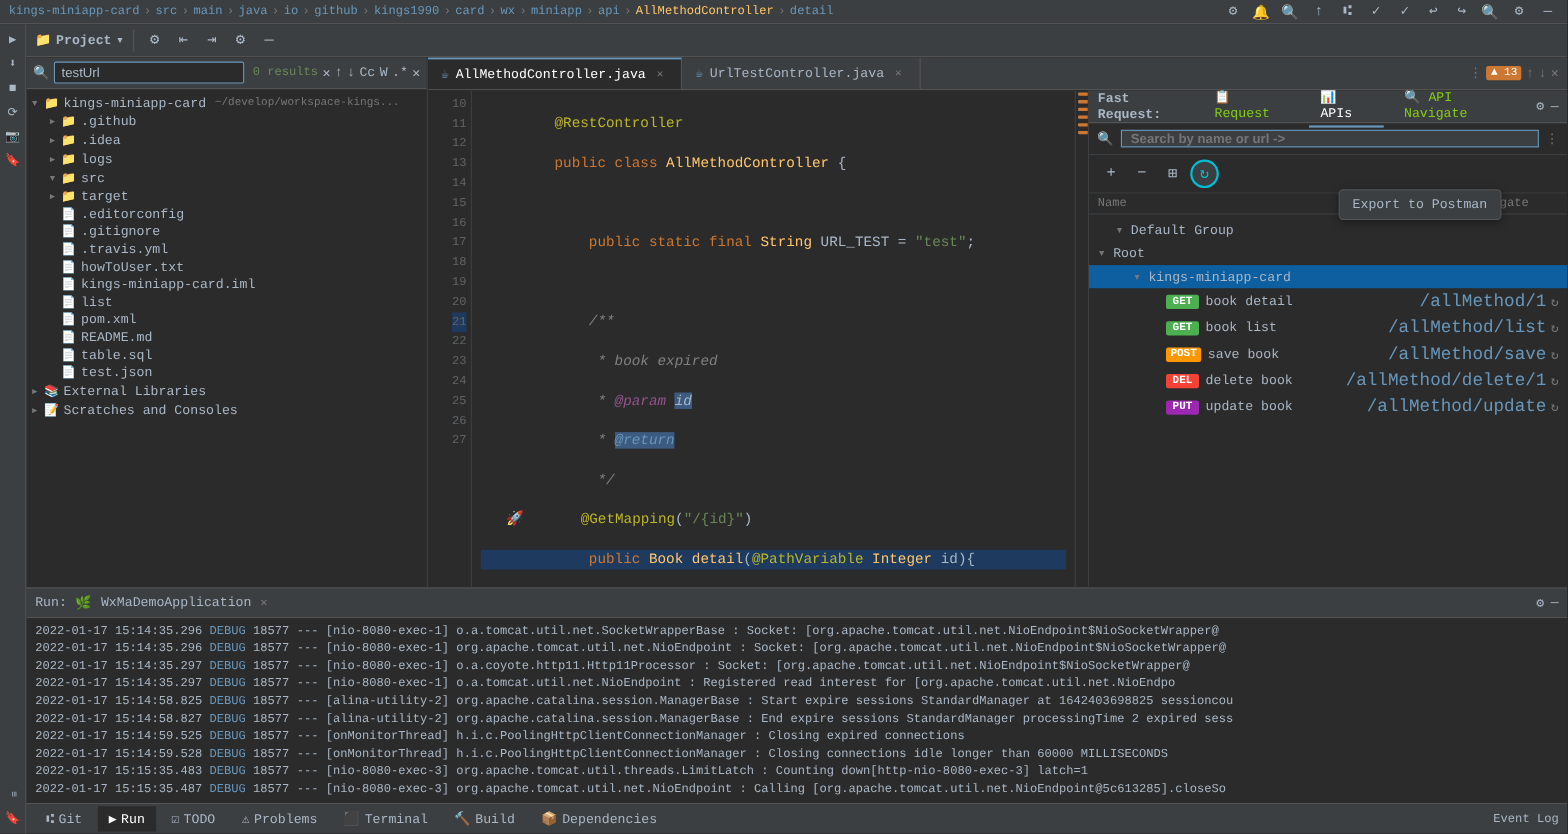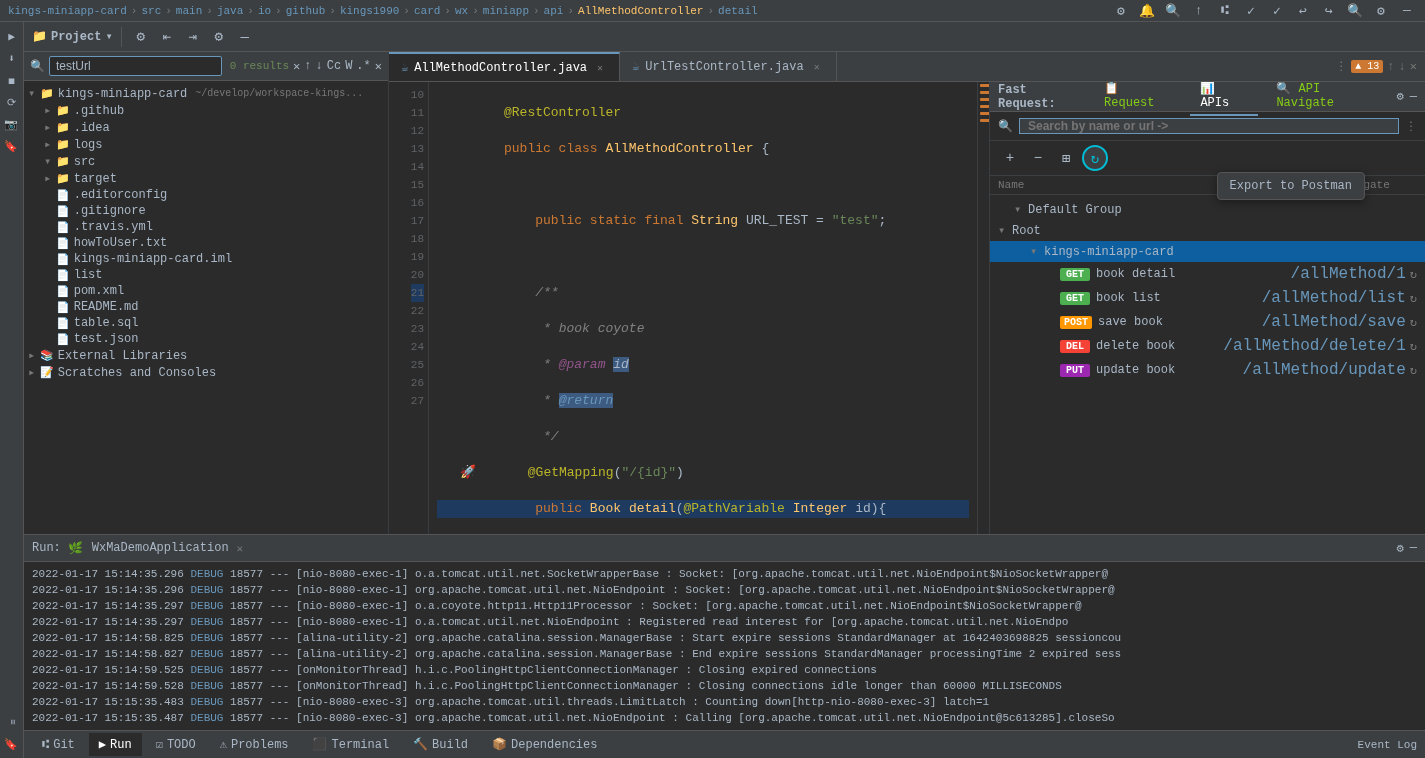--- a/index.html
+++ b/index.html
@@ -374,21 +374,21 @@
           <div class="line-num">26</div>
           <div class="line-num">27</div>
         </div>
         <div class="code-content">
 <div class="code-line"><span style="color:#888; margin-right:28px">     </span><span class="annot">@RestController</span></div>
 <div class="code-line"><span style="color:#888; margin-right:28px">     </span><span class="kw">public class </span><span class="cls">AllMethodController</span><span> {</span></div>
 <div class="code-line"></div>
 <div class="code-line"><span style="color:#888; margin-right:28px">     </span><span>    </span><span class="kw">public static final </span><span class="cls">String</span><span> URL_TEST = </span><span class="str">"test"</span><span>;</span></div>
 <div class="code-line"></div>
 <div class="code-line"><span style="color:#888; margin-right:28px">     </span><span>    </span><span class="comment">/**</span></div>
-<div class="code-line"><span style="color:#888; margin-right:28px">     </span><span>     </span><span class="comment">* book coyote</span></div>
+<div class="code-line"><span style="color:#888; margin-right:28px">     </span><span>     </span><span class="comment">* book expired</span></div>
 <div class="code-line"><span style="color:#888; margin-right:28px">     </span><span>     </span><span class="comment">* <span class="param-color">@param</span> <span style="background:#3d5a80; color:#a9b7c6">id</span></span></div>
 <div class="code-line"><span style="color:#888; margin-right:28px">     </span><span>     </span><span class="comment">* <span style="background:#3d5a80; color:#6897bb">@return</span></span></div>
 <div class="code-line"><span style="color:#888; margin-right:28px">     </span><span>     </span><span class="comment">*/</span></div>
 <div class="code-line"><span style="color:#888; margin-right:20px">   🚀</span><span>    </span><span class="annot">@GetMapping</span><span>(</span><span class="str">"/{id}"</span><span>)</span></div>
 <div class="code-line" style="background:#1e3a5f"><span style="color:#888; margin-right:28px">     </span><span>    </span><span class="kw">public </span><span class="cls">Book</span><span> </span><span class="fn">detail</span><span>(</span><span class="annot">@PathVariable</span><span> </span><span class="cls">Integer</span><span> id){</span></div>
 
 
 
 
 

